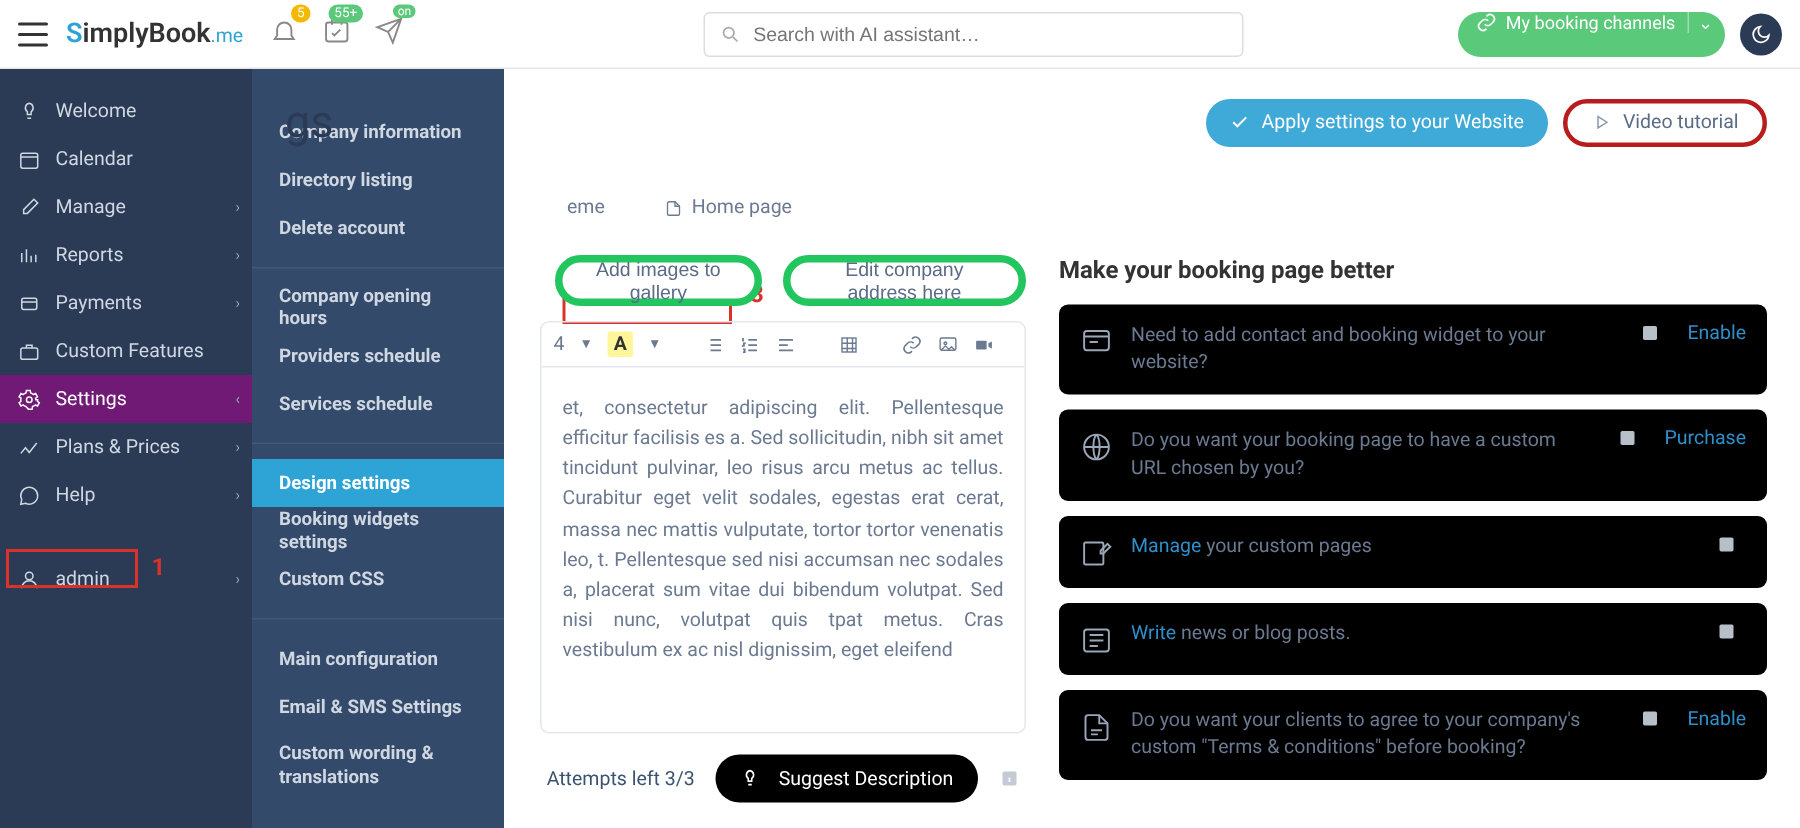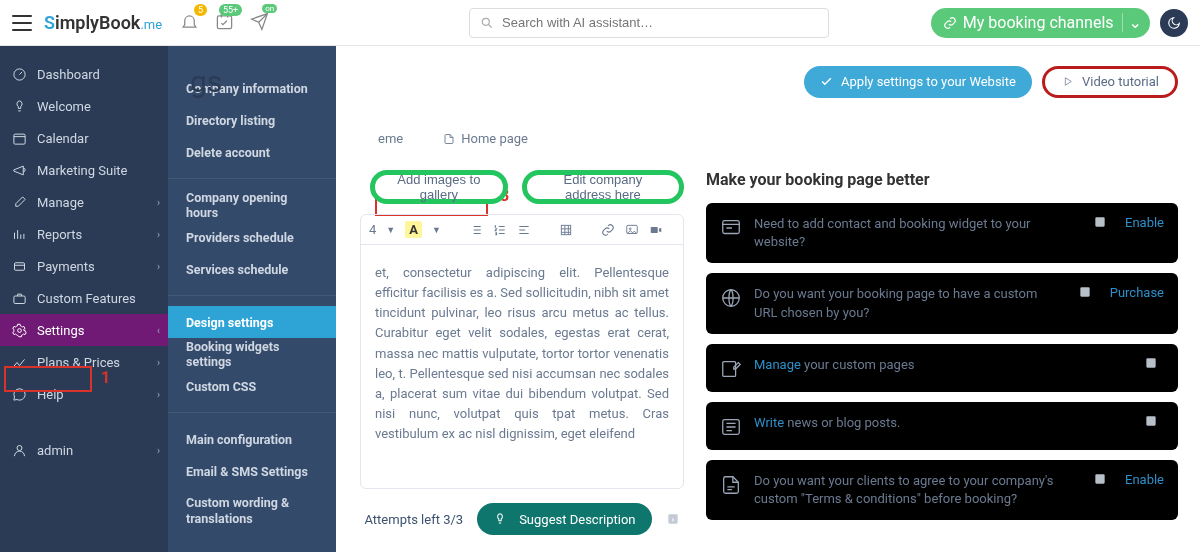--- a/index.html
+++ b/index.html
@@ -17,21 +17,21 @@
 .hicon { position: relative; color: #888; }
 .hicon svg { width: 19px; height: 19px; }
 .badge { position: absolute; top: -8px; right: -8px; font-size: 9px; padding: 1px 4px; border-radius: 8px; color: #fff; }
 .badge.yellow { background: #f5b800; }
 .badge.green { background: #5bc97a; }
 .badge.on { background: #5bc97a; font-size:8px; padding:0 3px; }
 .search-box { flex: 1; max-width: 360px; margin-left: 200px; height: 30px; border: 1px solid #ddd; border-radius: 4px; display: flex; align-items: center; padding: 0 10px; color: #888; gap:8px; }
 .search-box svg { width: 14px; height: 14px; }
 .search-box input { border: none; outline: none; flex:1; font-size:13px; }
 .header-right { margin-left: auto; display: flex; align-items: center; gap: 10px; }
-.channels-btn { background: #5bc97a; color: #fff; border-radius: 16px; height: 30px; display: flex; align-items: center; padding: 0 8px 0 12px; font-size: 16px; gap:6px; }
+.channels-btn { background: #5bc97a; color: #fff; border-radius: 16px; height: 30px; display: flex; align-items: flex-start; padding: 0 8px 0 12px; font-size: 12px; gap:6px; }
 .channels-btn .chev { border-left:1px solid rgba(255,255,255,.4); padding-left:6px; margin-left:2px;}
 .moon-btn { width: 28px; height: 28px; border-radius: 50%; background: #2b3b55; display: flex; align-items: center; justify-content: center; color:#fff;}
 
 
 .sidebar { position: absolute; top: 46px; left: 0; bottom: 0; width: 168px; background: #2b3b55; color: #cfd7e2; }
 .sb-item { display: flex; align-items: center; height: 32px; padding: 0 12px; gap: 10px; cursor: pointer; font-size: 13px; position: relative; }
 .sb-item svg { width: 15px; height: 15px; flex-shrink:0; }
 .sb-item .chev { position: absolute; right: 8px; font-size:10px; color:#9aa; }
 .sb-item.active { background: #701a75; color: #fff; }
 .sb-gap { height: 12px; }
@@ -62,21 +62,21 @@
 .left-col { flex:1; }
 .right-col { width: 472px; }
 .btn-outline { height:34px; border:5px solid #22c55e; border-radius:17px; padding:0 18px; color:#5a6b85; background:#fff; display:inline-flex; align-items:center; font-size:13px; }
 .toolbar-row { display:flex; gap:14px; margin-bottom:10px; margin-left: 180px;}
 .editorbox { border:1px solid #e3e7ed; border-radius:6px; margin-top:8px; margin-left:170px;}
 .ed-toolbar { border-bottom:1px solid #e3e7ed; padding:6px 8px; display:flex; align-items:center; gap:10px; color:#6b7a90; font-size:13px; }
 .ed-toolbar .hl { background:#fff59b; padding:1px 4px; font-weight:700; color:#333; border-radius:2px;}
 .ed-toolbar svg { width:14px; height:14px; }
 .ed-body { padding: 18px 14px 44px 14px; color:#6b7a90; line-height:1.55; font-size:13px; text-align:justify; }
 .ed-footer { display:flex; align-items:center; justify-content:center; gap:14px; padding:14px 0 0 170px; color:#3b5270; font-size:13px;}
-.suggest-btn { background:#0f766e; color:#fff; border-radius:17px; height:32px; padding:0 16px; display:inline-flex; align-items:center; gap:12px;}
+.suggest-btn { background:#000000; color:#fff; border-radius:17px; height:32px; padding:0 16px; display:inline-flex; align-items:center; gap:12px;}
 
 .right-title { font-weight:700; font-size:16px; color:#333; margin-bottom:14px; }
 .sugg { background:#000000; border-radius:6px; padding:12px 14px; display:flex; gap:12px; align-items:flex-start; margin-bottom:10px; }
 .sugg .ic { width:22px; color:#9aa7b8; flex-shrink:0; margin-top:2px; }
 .sugg .txt { flex:1; color:#6b7a90; line-height:1.4; }
 .sugg .txt a { color:#2e8fc9; text-decoration:none; }
 .sugg .info-ic { width:14px; color:#b7bfc8; margin:0 6px; flex-shrink:0; }
 .sugg .action { color:#2e8fc9; font-size:13px; cursor:pointer; flex-shrink:0; }
 </style>
 </head>
@@ -132,43 +132,30 @@
           <path d="M21 13A9 9 0 1111 3a7 7 0 0010 10z"></path>
         </svg>
     </div>
   </div>
 </div>
 
 <div class="sidebar">
   <div class="sb-gap"></div>
   <div class="sb-item">
       <svg viewBox="0 0 24 24" fill="none" stroke="currentColor" stroke-width="1.6">
-        <circle cx="12" cy="12" r="9"></circle>
-        <path d="M12 12l4-4"></path>
-      </svg>
-      <span>Dashboard</span>
-    </div>
-  <div class="sb-item">
-      <svg viewBox="0 0 24 24" fill="none" stroke="currentColor" stroke-width="1.6">
         <path d="M12 3a5 5 0 00-2 9v3h4v-3a5 5 0 00-2-9zM10 19h4"></path>
       </svg>
       <span>Welcome</span>
     </div>
   <div class="sb-item">
       <svg viewBox="0 0 24 24" fill="none" stroke="currentColor" stroke-width="1.6">
         <rect x="3" y="5" width="18" height="16" rx="2"></rect>
         <path d="M3 9h18"></path>
       </svg>
       <span>Calendar</span>
-    </div>
-  <div class="sb-item">
-      <svg viewBox="0 0 24 24" fill="none" stroke="currentColor" stroke-width="1.6">
-        <path d="M3 11l15-6v14L3 13v-2zM18 8a3 3 0 010 6"></path>
-      </svg>
-      <span>Marketing Suite</span>
     </div>
   <div class="sb-item">
       <svg viewBox="0 0 24 24" fill="none" stroke="currentColor" stroke-width="1.6">
         <path d="M17 3l4 4-11 11H6v-4L17 3z"></path>
       </svg>
       <span>Manage</span>
       <span class="chev">›</span>
     </div>
   <div class="sb-item">
       <svg viewBox="0 0 24 24" fill="none" stroke="currentColor" stroke-width="1.6">

